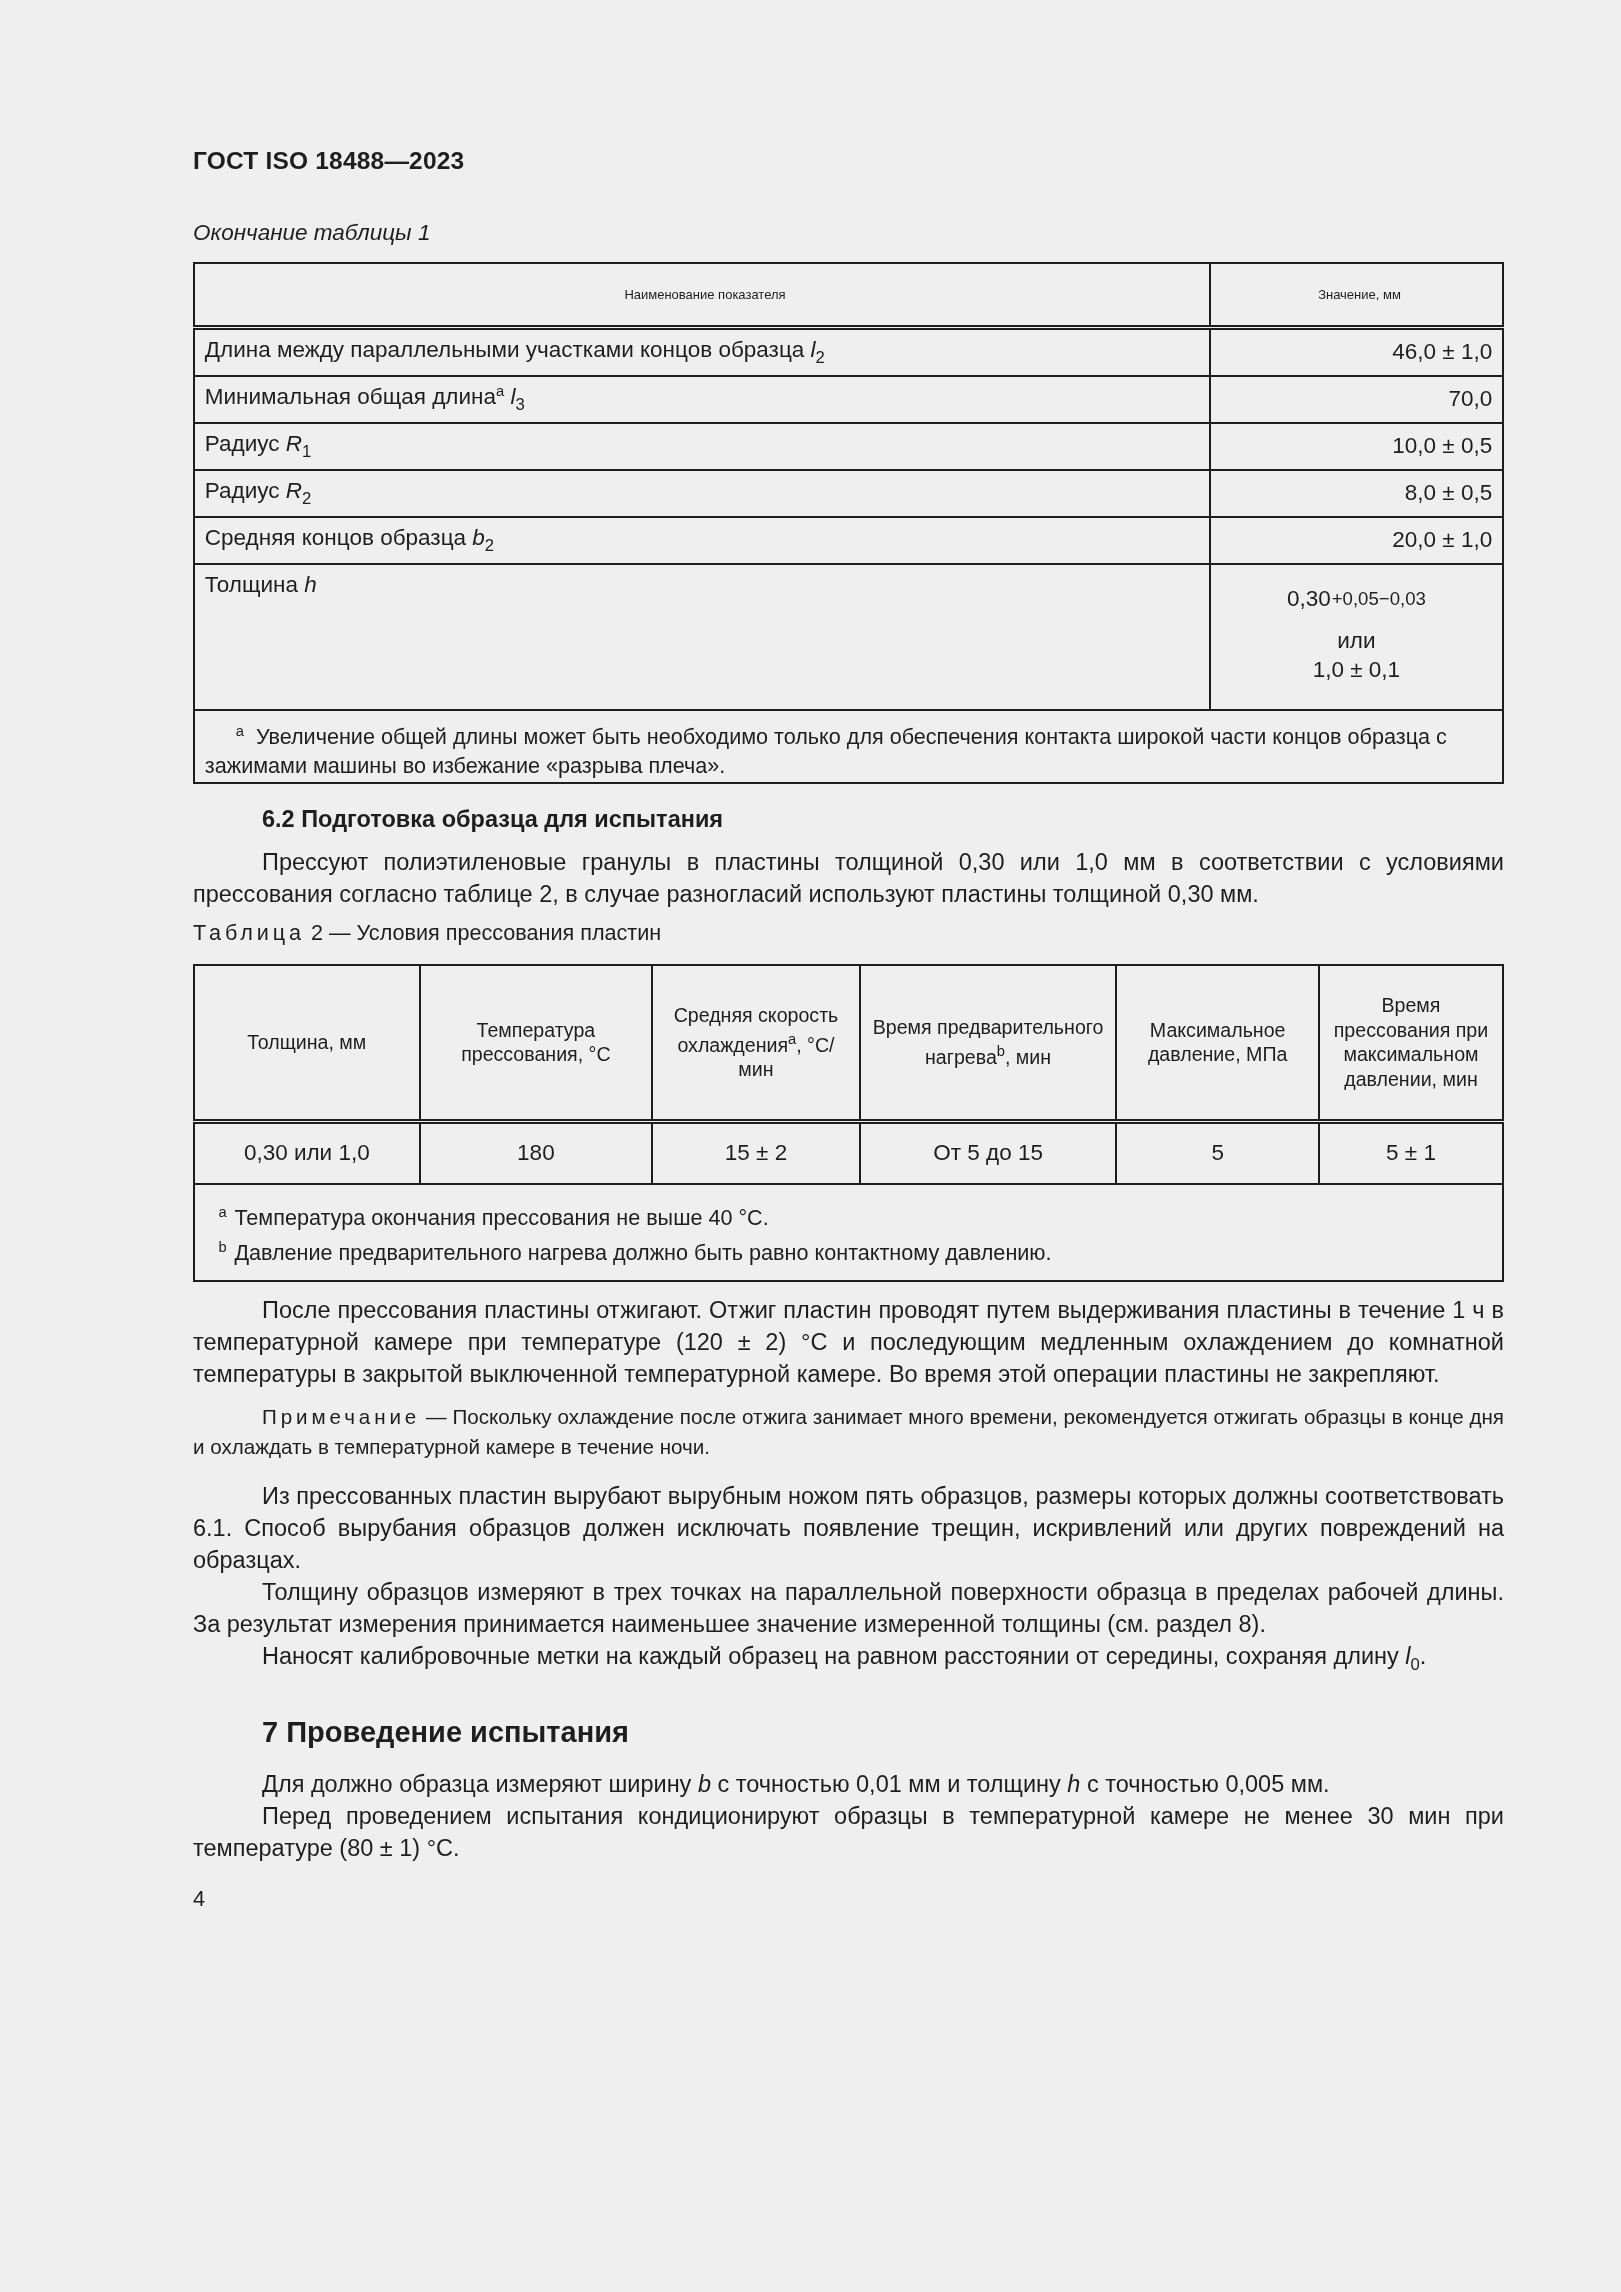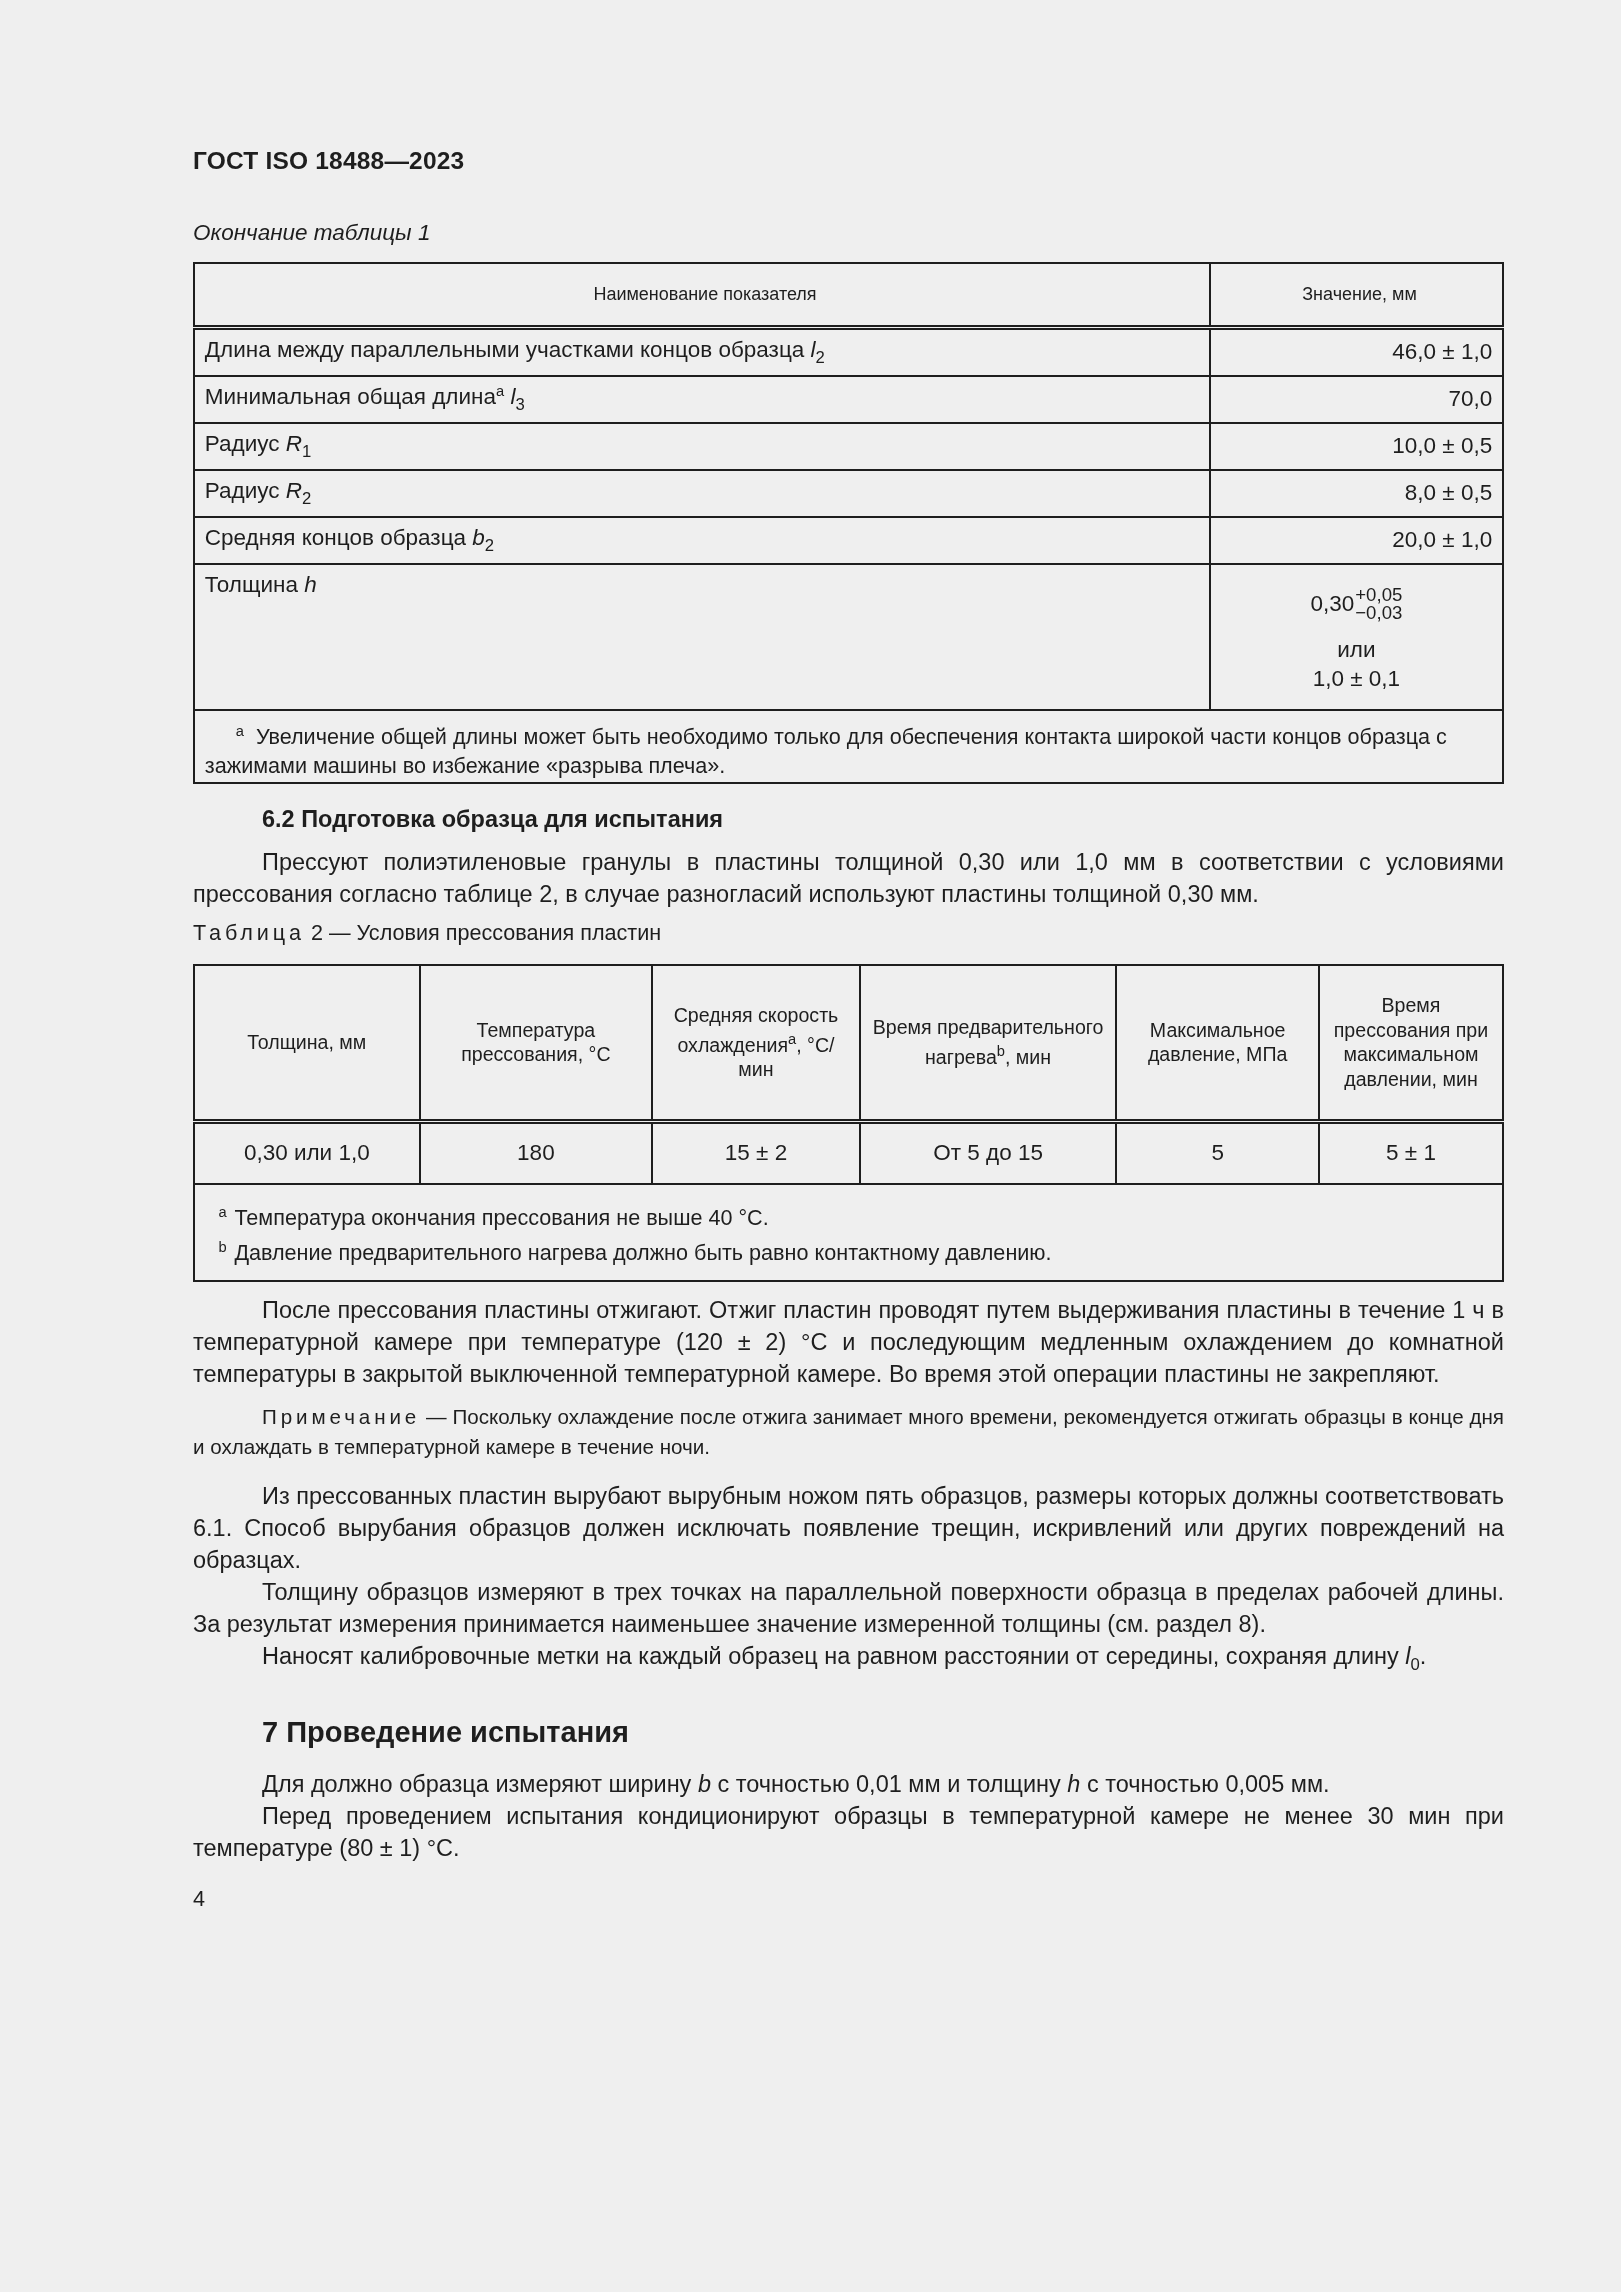--- a/index.html
+++ b/index.html
@@ -36,33 +36,33 @@
       font-size: 22.5px;
     }
     table.t td, table.t th {
       border: 2px solid #1e1e1e;
       padding: 0 9.8px;
       font-weight: normal;
     }
     
     .t1 .head th {
       height: 61px;
-      font-size: 18px;
+      font-size: 13px;
       text-align: center;
       border-bottom: 5.9px double #1e1e1e;
       padding-left: 16px;
     }
     .t1 .col-name { width: 988px; }
     .t1 td { height: 45px; }
     .t1 td.val { text-align: right; }
     .t1 tr.row td { border-bottom: 2.9px solid #1e1e1e; }
     .t1 td.thick-name { vertical-align: top; padding-top: 7.8px; height: 137px; }
     .t1 td.thick-val { text-align: center; vertical-align: top; padding-top: 15.7px; }
     .tol { display: inline-flex; align-items: center; }
-    .tol-stack { display: inline-flex; flex-direction: column; font-size: 18.6px; line-height: 17.6px; margin-left: 1px; }
+    .tol-stack { display: inline-flex; flex-direction: row; font-size: 18.6px; line-height: 17.6px; margin-left: 1px; }
     .t1 .note td { padding: 5.9px 9.8px 2px 9.8px; line-height: 29px; font-size: 21.6px; border-top: 2.9px solid #1e1e1e; }
     sub { font-size: 16.7px; vertical-align: -5.9px; }
     sup { font-size: 14.7px; vertical-align: 7.8px; }
     i { font-style: italic; }
     .section-title {
       font-weight: bold;
       font-size: 23.5px;
       margin: 21.6px 0 13.7px 69px;
     }
     p {

